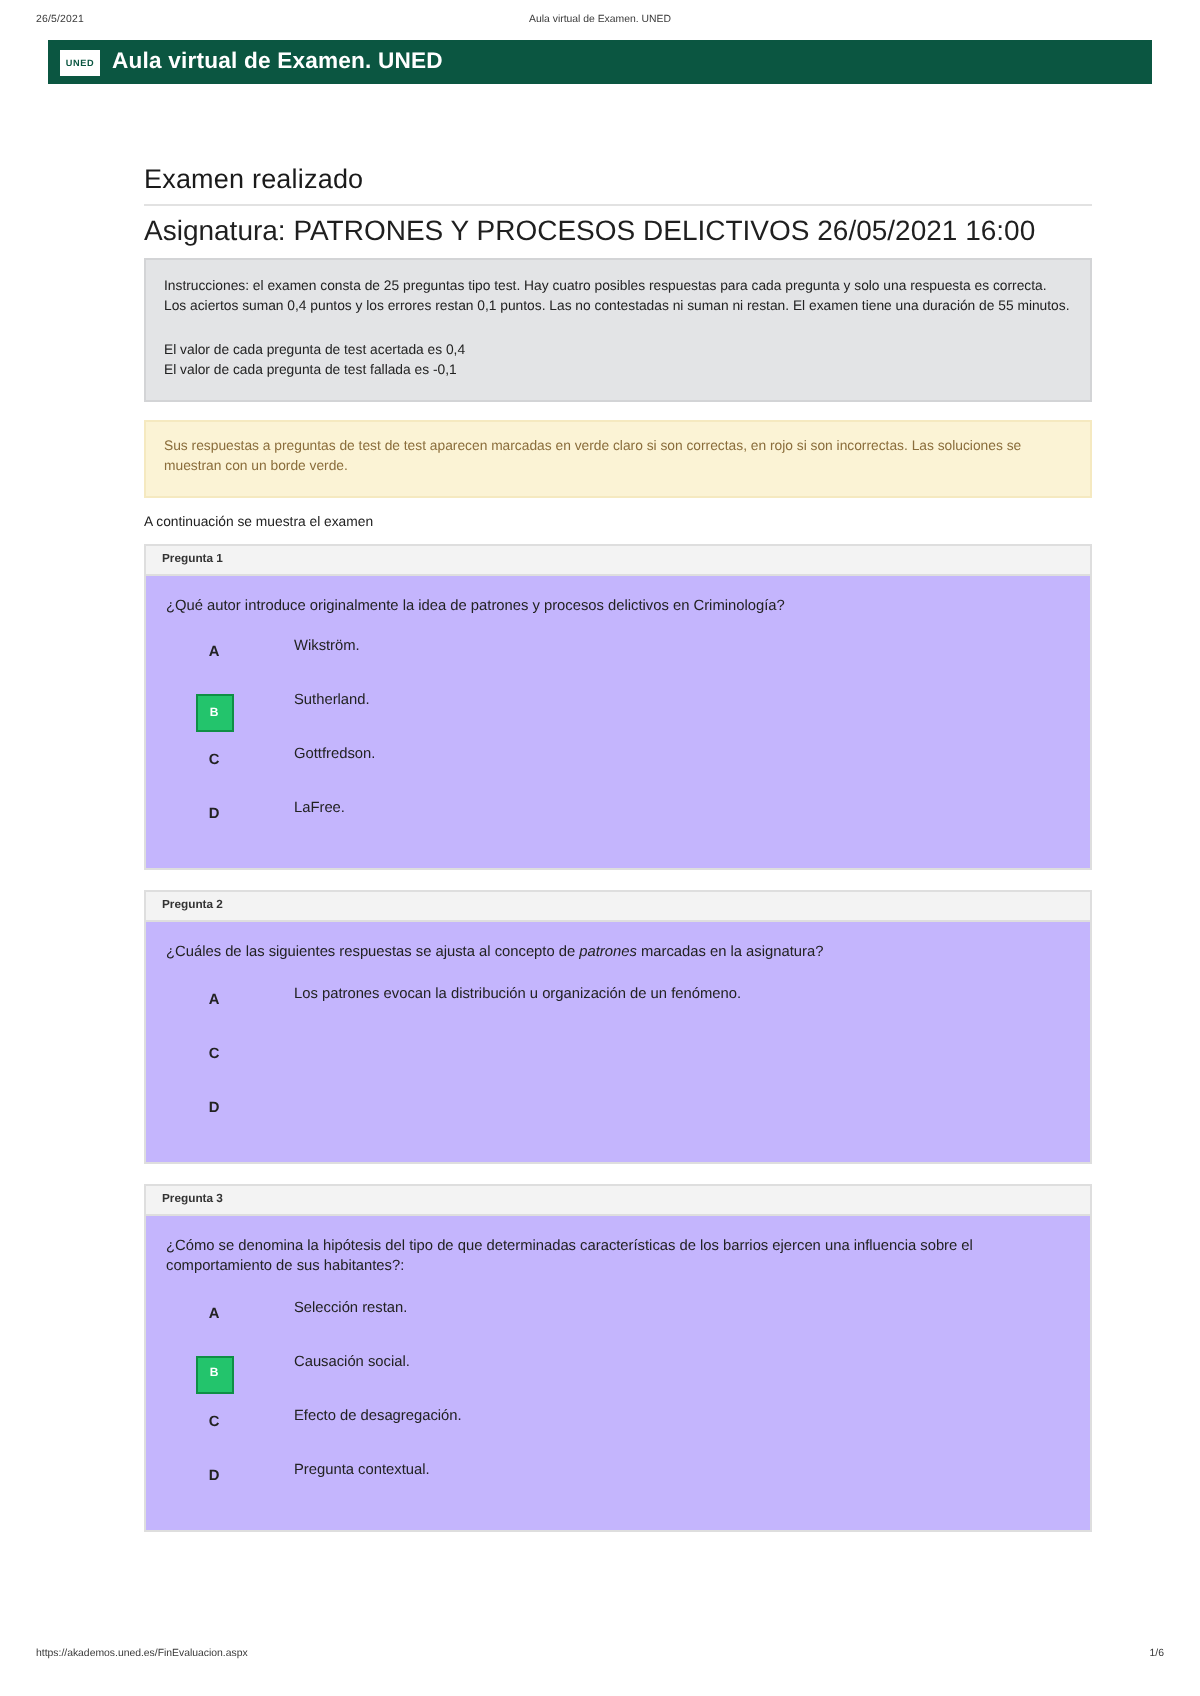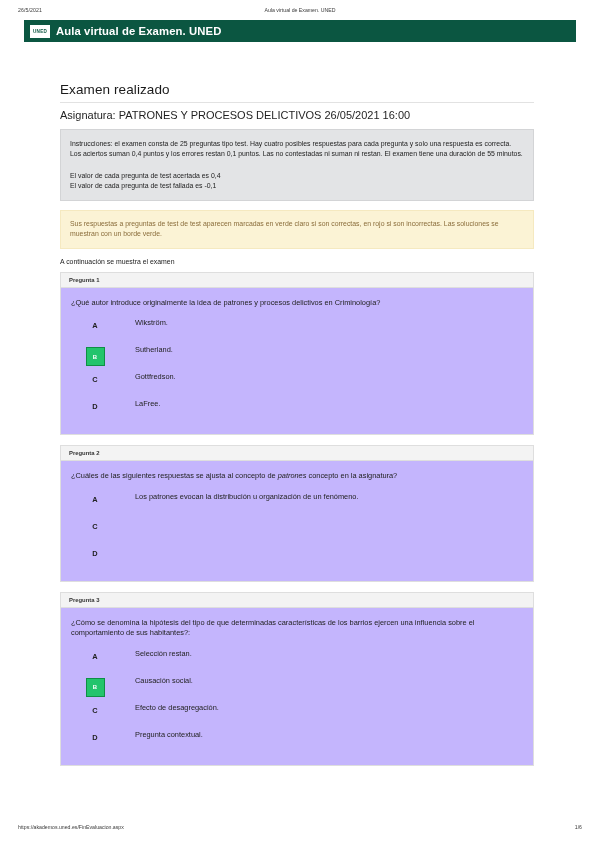--- a/index.html
+++ b/index.html
@@ -85,36 +85,36 @@
     color: #ffffff;
     font-size: 11.3px;
     font-weight: bold;
     letter-spacing: 0.1px;
   }
 
   
   .content {
     position: absolute;
     top: 68px;
-    left: 46px;
+    left: 58px;
     width: 474px;
   }
 
   h1.page-title {
     font-size: 13.5px;
     font-weight: normal;
     color: #1a1a1a;
     margin: 0 0 7px 0;
     padding-bottom: 5px;
     border-bottom: 1px solid #e2e2e2;
     letter-spacing: 0.1px;
   }
 
   .meta {
-    font-size: 11px;
+    font-size: 14px;
     line-height: 11px;
     color: #1f1f1f;
     margin: 0 0 8px 0;
   }
   .meta div { white-space: nowrap; }
 
   .instructions {
     background: #e3e4e6;
     border: 1px solid #d3d4d6;
     box-sizing: border-box;
@@ -299,21 +299,21 @@
                   <span class="plain">D</span>
                 </div>
                 <div class="opttext">LaFree.</div>
               </div>
             </div>
           </div>
         </div>
         <div class="question">
           <div class="qhead">Pregunta 2</div>
           <div class="qbody">
-            <p class="qtext"><span>¿Cuáles de las siguientes respuestas se ajusta al concepto de </span><em>patrones</em><span> concepto en la asignatura?</span></p>
+            <p class="qtext"><span>¿Cuáles de las siguientes respuestas se ajusta al concepto de </span><em>patrones</em><span> marcadas en la asignatura?</span></p>
             <div class="options">
               <div class="option">
                 <div class="optlabel">
                   <span class="plain">A</span>
                 </div>
                 <div class="opttext">Los patrones evocan la distribución u organización de un fenómeno.</div>
               </div>
               <div class="option">
                 <div class="optlabel">
                   <span class="plain">C</span>

